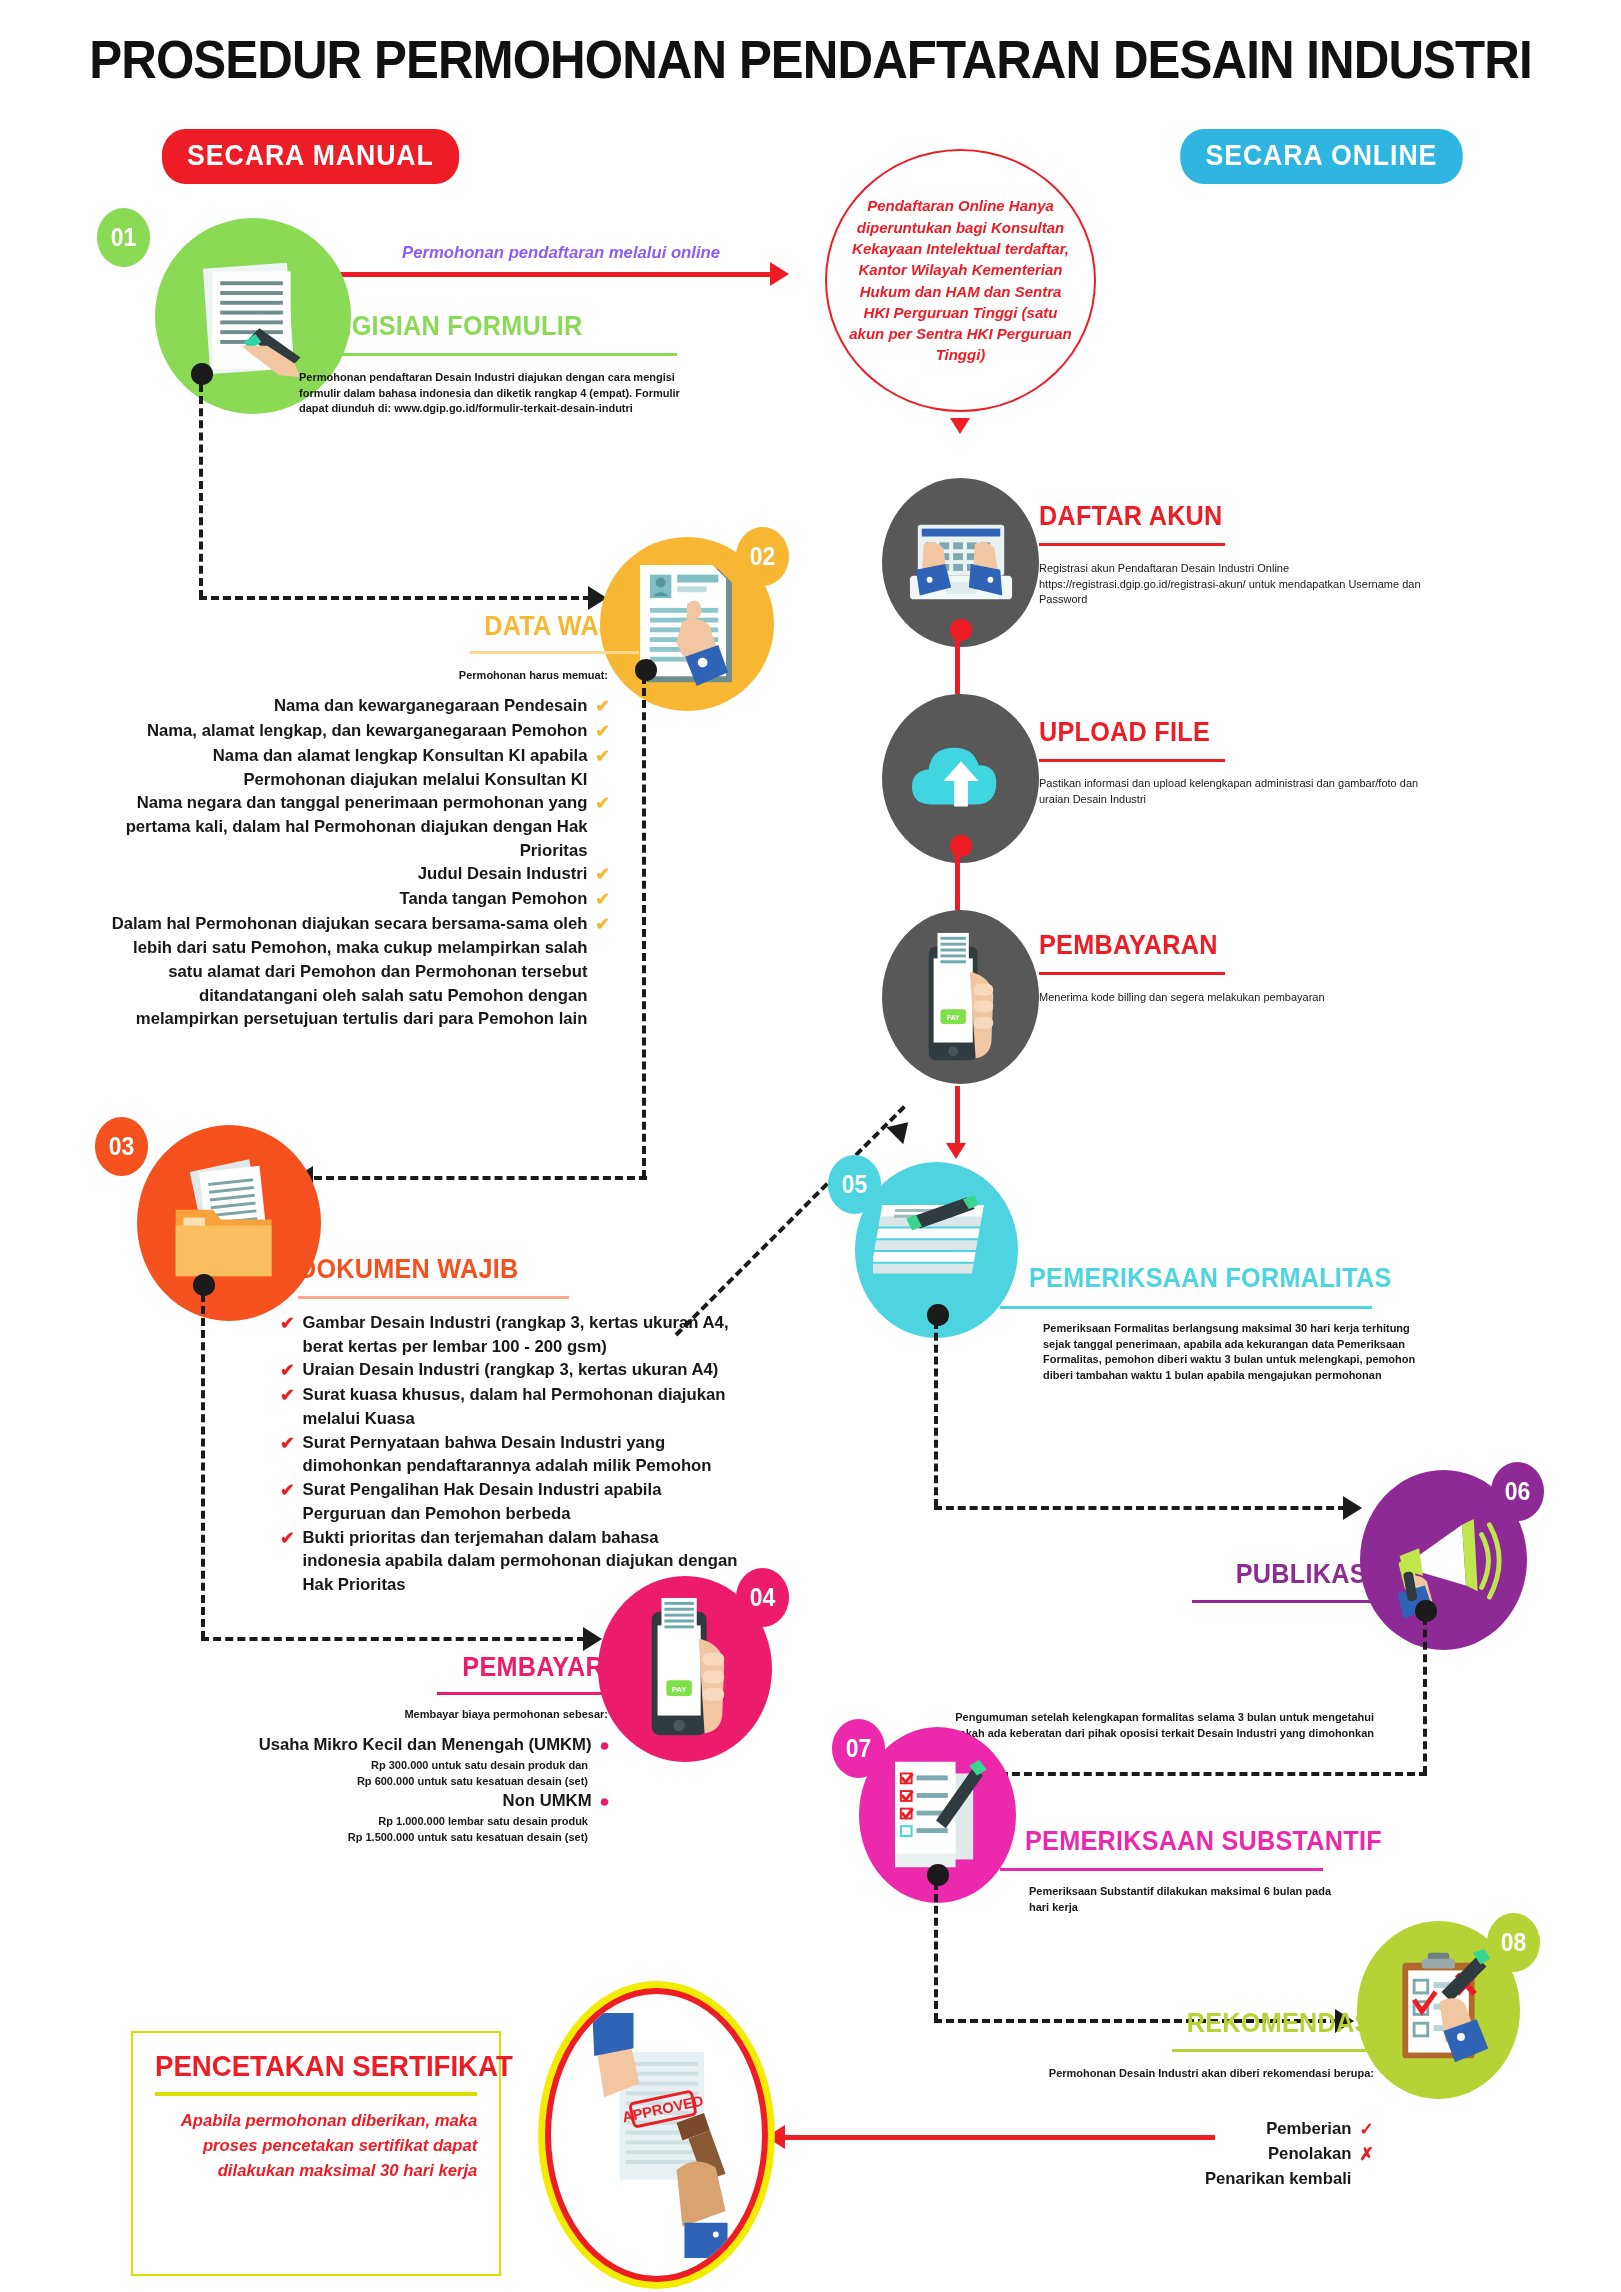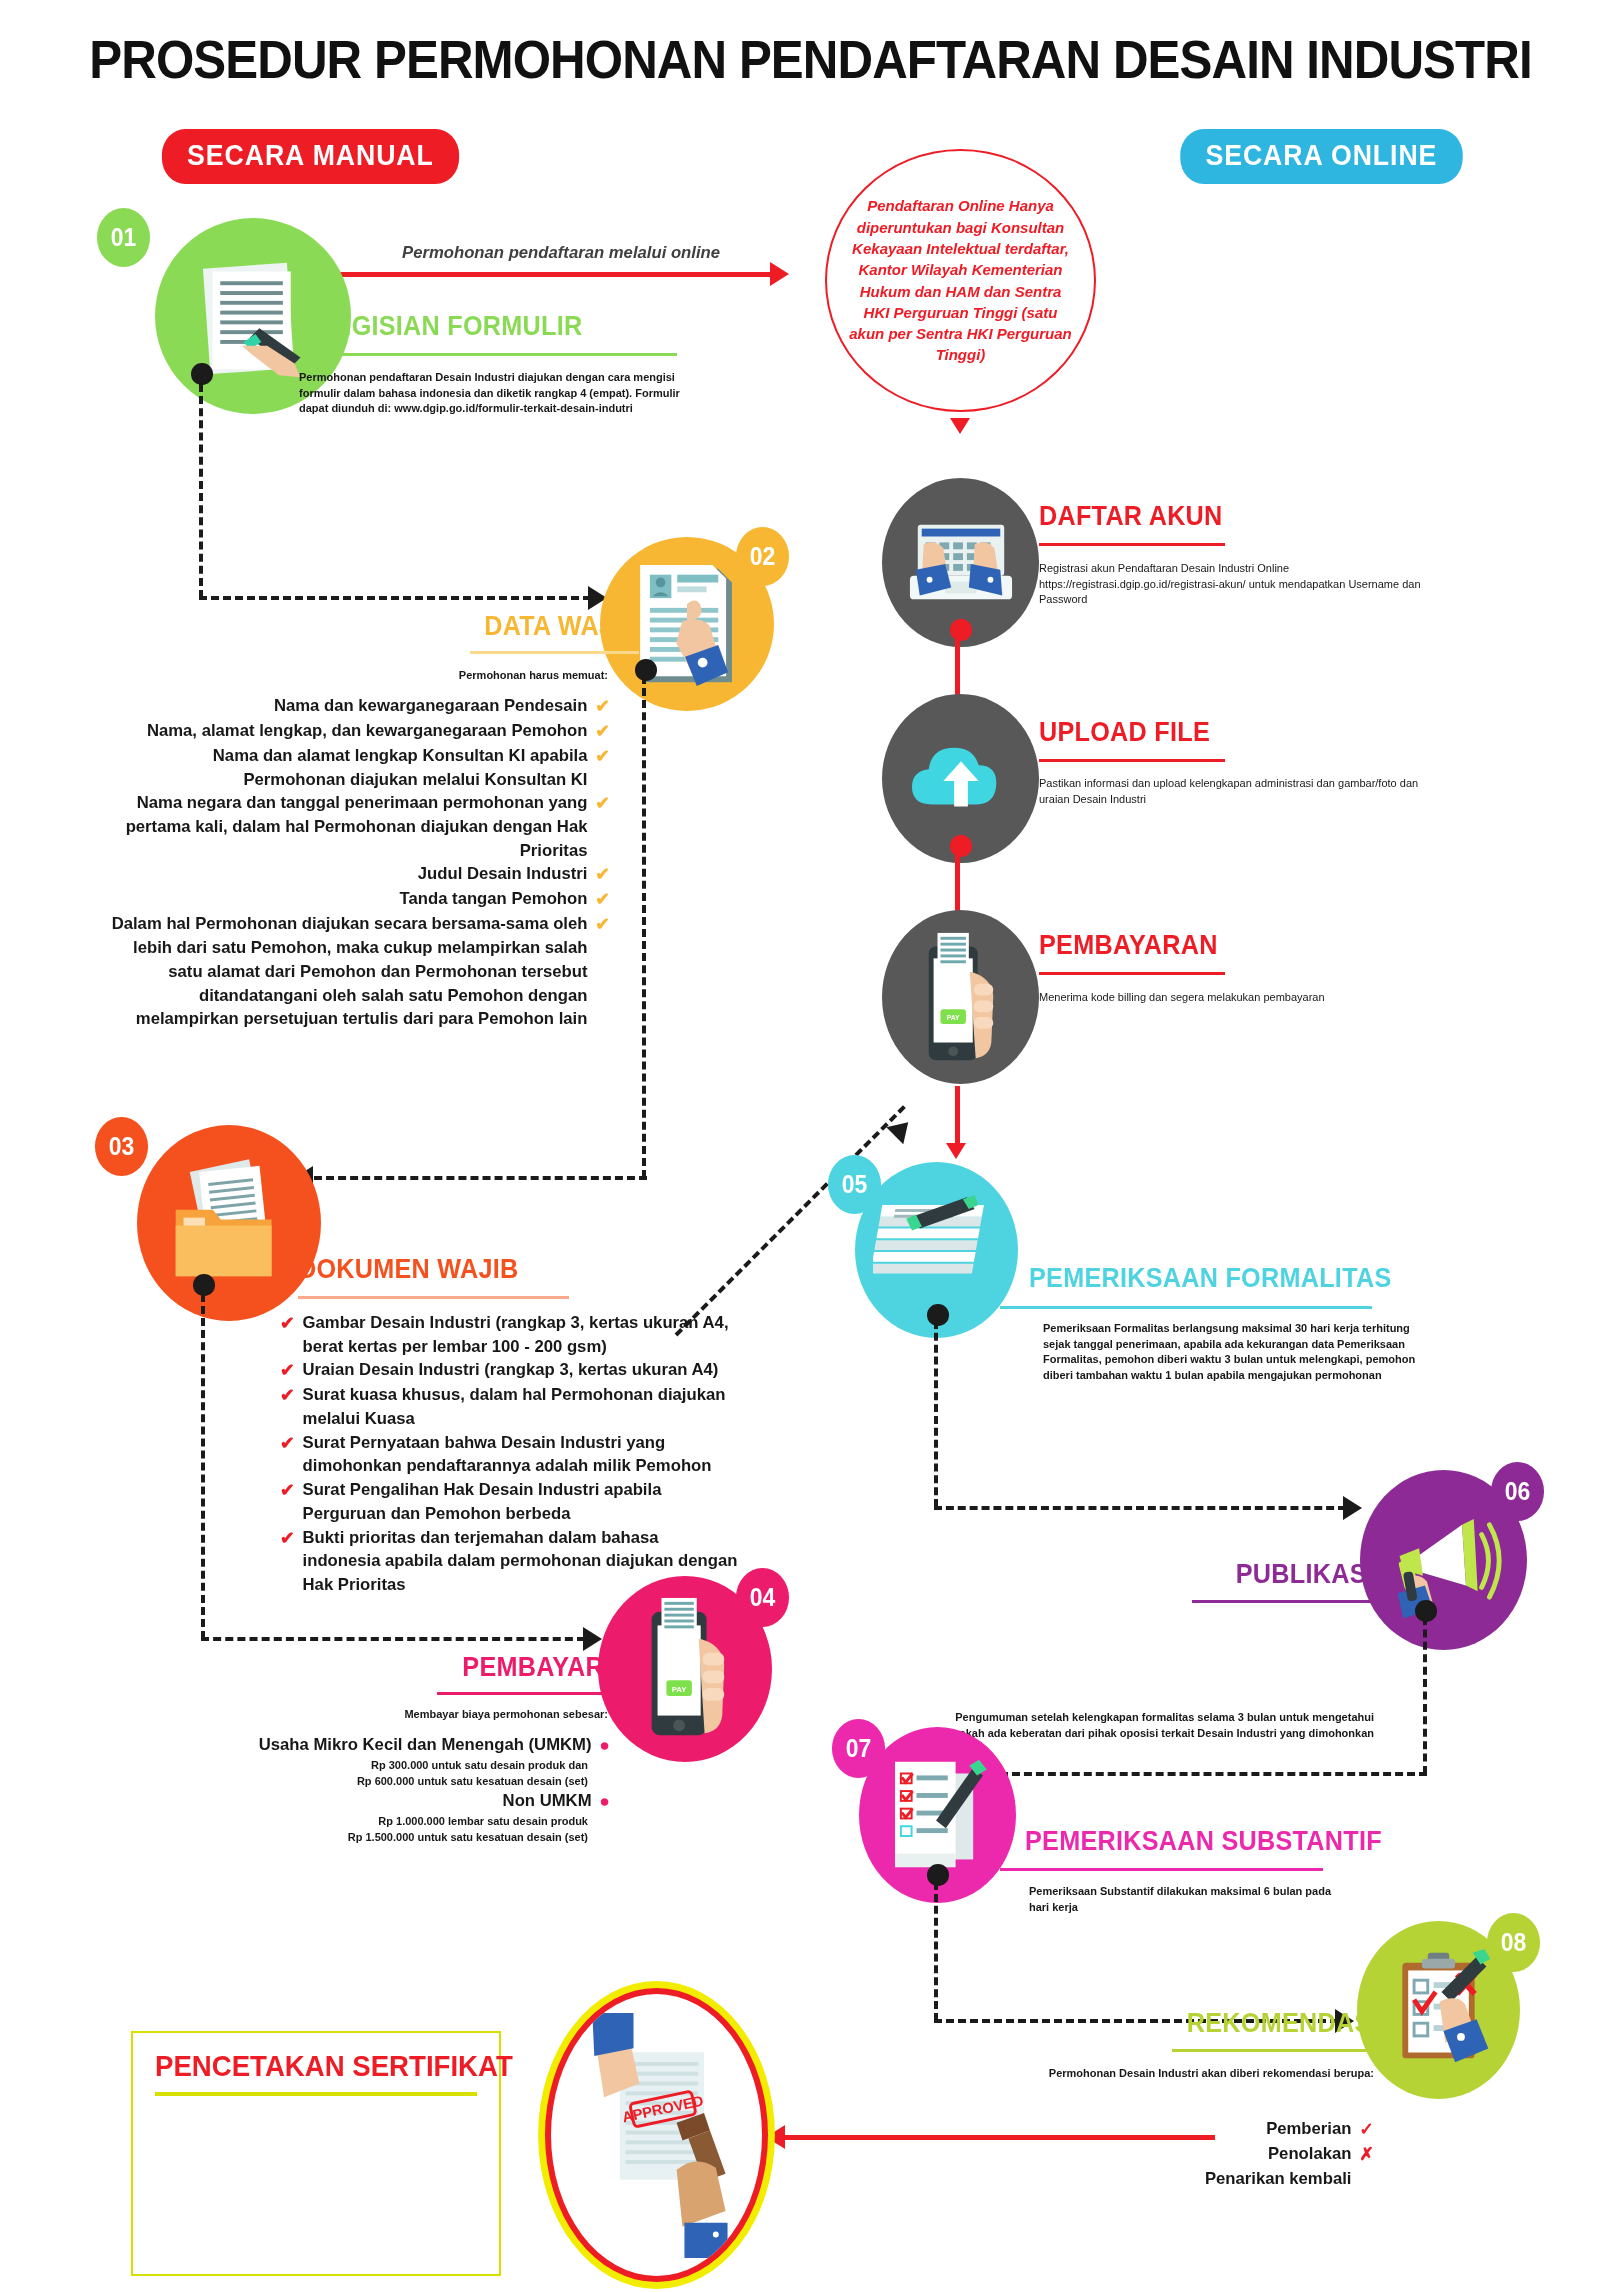--- a/index.html
+++ b/index.html
@@ -112,21 +112,21 @@
 
   .arrowR, .arrowL, .arrowD, .arrowU { position: absolute; width: 0; height: 0; }
   .arrowR { border-top: 12.7px solid transparent; border-bottom: 12.7px solid transparent; border-left: 19.6px solid #1b1b1b; }
   .arrowL { border-top: 12.7px solid transparent; border-bottom: 12.7px solid transparent; border-right: 19.6px solid #1b1b1b; }
   .arrowD { border-left: 10.8px solid transparent; border-right: 10.8px solid transparent; border-top: 16.7px solid #ee1c25; }
   .arrowR.red { border-left-color: #ee1c25; }
   .arrowL.red { border-right-color: #ee1c25; }
 
   .conn-label {
     position: absolute;
-    color:#404040; font-weight:bold; font-style: italic;
+    color:#8b5cf6; font-weight:bold; font-style: italic;
     font-size: 16.7px; white-space: nowrap;
   }
 
   
   .certbox {
     position: absolute; left: 131px; top: 2031px;
     width: 370px; height: 245px;
     border: 2.9px solid #d7e000; background: #fff;
     padding: 15.7px 21.6px;
   }
@@ -620,16 +620,17 @@
       <path d="M132 128 l22 -8 16 44 -22 8 z" fill="#8a5a34"></path>
       <path d="M120 160 q20 -16 40 -2 l10 44 -44 16 z" fill="#d8a36e"></path>
       <path d="M128 214 h44 v36 h-44 z" fill="#2f63b5"></path>
       <circle cx="160" cy="226" r="3" fill="#fff"></circle>
     </svg>
   </div>
 
   <div class="certbox">
     <h3>PENCETAKAN SERTIFIKAT</h3>
     <div class="cline"></div>
+    <p>Apabila permohonan diberikan, maka proses pencetakan sertifikat dapat dilakukan maksimal 30 hari kerja</p>
   </div>
 
 </div>
 
 
 </body></html>

